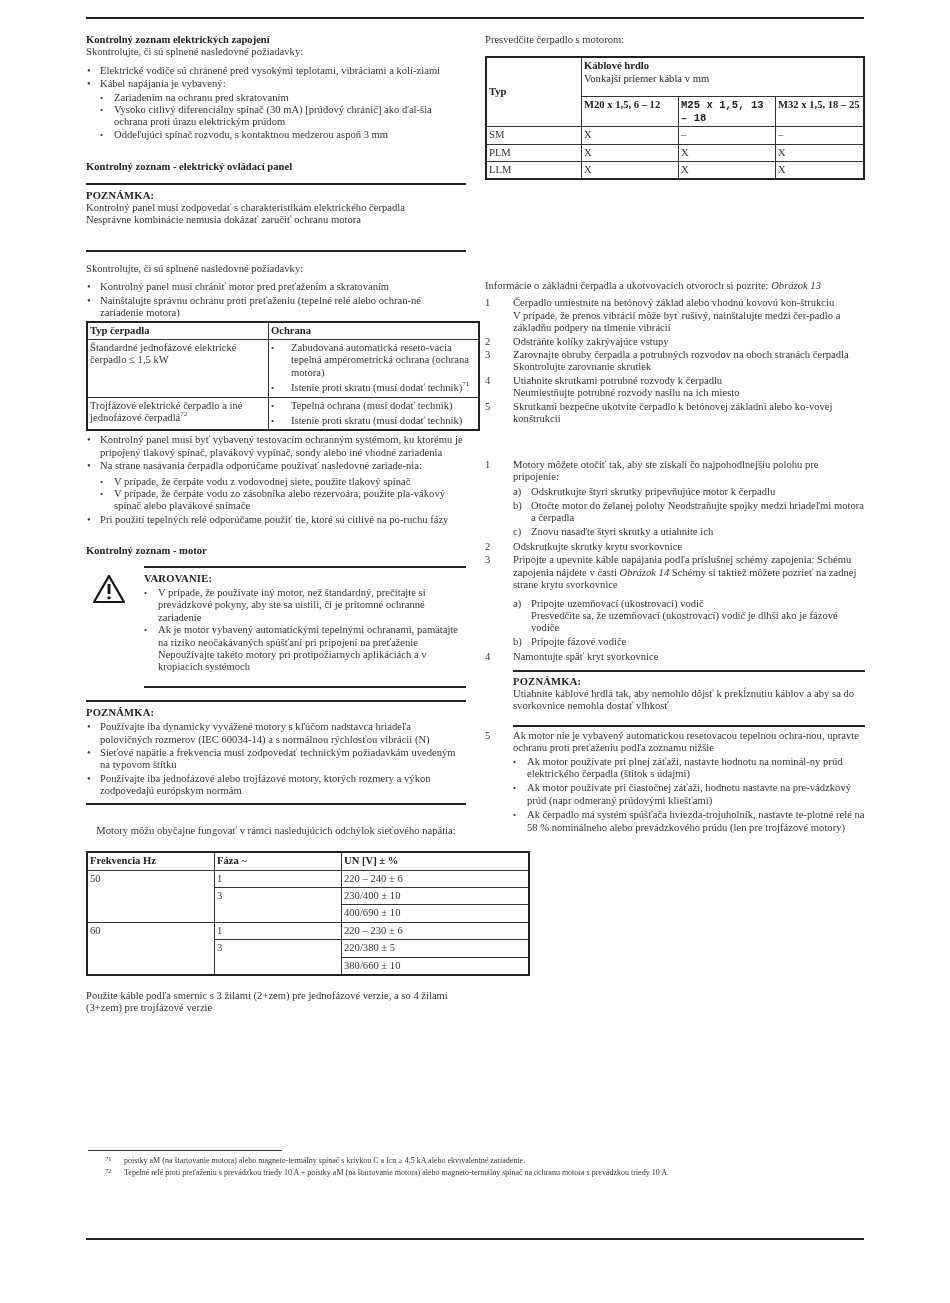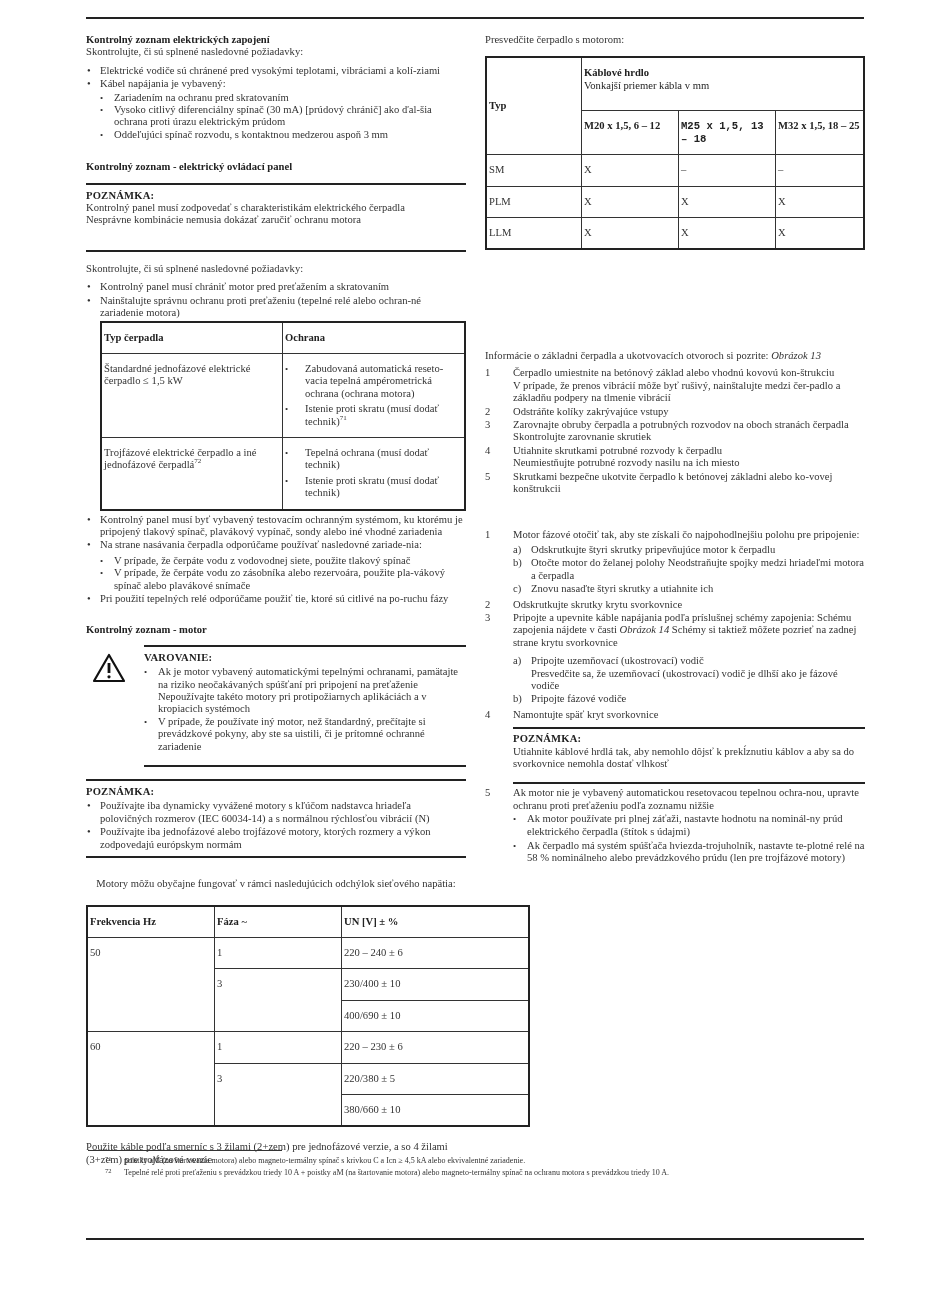--- a/index.html
+++ b/index.html
@@ -14,21 +14,21 @@
   p { margin:0; }
   ul.bul { list-style:none; margin:6px 0 0 0; padding:0; }
   ul.bul > li { position:relative; padding-left:14px; margin-bottom:1px; }
   ul.bul > li::before { content:"•"; position:absolute; left:1px; top:0; }
   ul.sub { list-style:none; margin:1px 0 0 0; padding:0; }
   ul.sub > li { position:relative; padding-left:14px; }
   ul.sub > li::before { content:"•"; position:absolute; left:0; top:0; font-size:9px; }
   .note { border-top:2px solid #222; border-bottom:2px solid #222; padding:5px 0 23px 0; }
   .note-title { font-weight:bold; color:#222; letter-spacing:0.2px; }
   table { border-collapse:collapse; font-size:10.6px; line-height:12.4px; }
-  td, th { border:1px solid #333; vertical-align:top; padding:9px 2px; text-align:left; color:#333; }
+  td, th { border:1px solid #333; vertical-align:top; padding:2px 2px; text-align:left; color:#333; }
   th { font-weight:bold; color:#222; }
   table.outer { border:2px solid #222; }
   .ol { list-style:none; margin:0; padding:0; }
   .ol > li { position:relative; padding-left:28px; margin-bottom:1px; }
   .ol > li .num { position:absolute; left:0; top:0; }
   .alpha { list-style:none; margin:3px 0 3px 0; padding:0; }
   .alpha > li { position:relative; padding-left:18px; margin-bottom:1px; }
   .alpha > li .lt { position:absolute; left:0; top:0; }
   .warn { position:relative; padding-left:58px; margin-top:8px; }
   .warn-icon { position:absolute; left:6px; top:8px; width:34px; height:30px; }
@@ -64,21 +64,21 @@
   <div class="note" style="margin-top:9px;">
     <div class="note-title">POZNÁMKA:</div>
     <p>Kontrolný panel musí zodpovedať s charakteristikám elektrického čerpadla</p>
     <p>Nesprávne kombinácie nemusia dokázať zaručiť ochranu motora</p>
   </div>
   <p style="margin-top:11px;">Skontrolujte, či sú splnené nasledovné požiadavky:</p>
   <ul class="bul">
     <li>Kontrolný panel musí chrániť motor pred preťažením a skratovaním</li>
     <li>Nainštalujte správnu ochranu proti preťaženiu (tepelné relé alebo ochran-né zariadenie motora)</li>
   </ul>
-  <table class="outer" style="width:366px; margin-left:14px;">
+  <table class="outer" style="width:394px; ">
     <tbody>
         <tr>
       <th style="width:176px;">Typ čerpadla</th>
       <th>Ochrana</th>
     </tr>
     <tr>
       <td><span>Štandardné jednofázové elektrické čerpadlo ≤ 1,5 kW</span></td>
       <td>
         <ul class="sub" style="margin:0;">
           <li style="padding-left:20px;">Zabudovaná automatická reseto-vacia tepelná ampérometrická ochrana (ochrana motora)</li>
@@ -112,29 +112,30 @@
   <h3 style="margin-top:19px;">Kontrolný zoznam - motor</h3>
   <div class="warn">
     <svg class="warn-icon" viewBox="0 0 34 30">
       <polygon points="17,2 32,28 2,28" fill="none" stroke="#111" stroke-width="2.2" stroke-linejoin="round"></polygon>
       <rect x="15.6" y="10" width="2.8" height="10" fill="#111"></rect>
       <circle cx="17" cy="23.8" r="1.6" fill="#111"></circle>
     </svg>
     <div class="warn-box">
       <div class="note-title">VAROVANIE:</div>
       <ul class="sub" style="margin-top:2px;">
+        <li>V prípade, že používate iný motor, než štandardný, prečítajte si prevádzkové pokyny, aby ste sa uistili, či je prítomné ochranné zariadenie</li>
         <li>Ak je motor vybavený automatickými tepelnými ochranami, pamätajte na riziko neočakávaných spúšťaní pri pripojení na preťaženie  Nepoužívajte takéto motory pri protipožiarnych aplikáciách a v kropiacich systémoch</li>
-        <li>V prípade, že používate iný motor, než štandardný, prečítajte si prevádzkové pokyny, aby ste sa uistili, či je prítomné ochranné zariadenie</li>
       </ul>
     </div>
   </div>
   <div class="note" style="margin-top:12px; padding-bottom:4px;">
     <div class="note-title">POZNÁMKA:</div>
     <ul class="bul" style="margin-top:2px;">
       <li>Používajte iba dynamicky vyvážené motory s kľúčom nadstavca hriadeľa polovičných rozmerov (IEC 60034-14) a s normálnou rýchlosťou vibrácií (N)</li>
+      <li>Sieťové napätie a frekvencia musí zodpovedať technickým požiadavkám uvedeným na typovom štítku</li>
       <li>Používajte iba jednofázové alebo trojfázové motory, ktorých rozmery a výkon zodpovedajú európskym normám</li>
     </ul>
   </div>
   <p style="margin-top:20px;text-align:center;">Motory môžu obyčajne fungovať v rámci nasledujúcich odchýlok sieťového napätia:</p>
   <table class="outer" style="width:444px; margin-top:14px;">
     <tbody>
         <tr>
       <th style="width:122px;">Frekvencia Hz</th>
       <th style="width:122px;">Fáza ~</th>
       <th>UN [V] ± %</th>
@@ -228,21 +229,21 @@
       </li>
     <li>
         <span class="num">5</span>
         <div>Skrutkami bezpečne ukotvite čerpadlo k betónovej základni alebo ko-vovej konštrukcii</div>
       </li>
   </ol>
 
   <ol class="ol" style="margin-top:33px;">
     <li>
         <span class="num">1</span>
-      <div>Motor fázové otočiť tak, aby ste získali čo najpohodlnejšiu polohu pre pripojenie:</div>
+      <div>Motory môžete otočiť tak, aby ste získali čo najpohodlnejšiu polohu pre pripojenie:</div>
       <ul class="alpha">
         <li><span class="lt">a)</span><span>Odskrutkujte štyri skrutky pripevňujúce motor k čerpadlu</span></li>
         <li><span class="lt">b)</span><span>Otočte motor do želanej polohy  Neodstraňujte spojky medzi hriadeľmi motora a čerpadla</span></li>
         <li><span class="lt">c)</span><span>Znovu nasaďte štyri skrutky a utiahnite ich</span></li>
       </ul>
     </li>
     <li>
         <span class="num">2</span>
         <div>Odskrutkujte skrutky krytu svorkovnice</div>
       </li>
@@ -269,20 +270,21 @@
   <div class="note" style="margin-left:28px; margin-top:6px; padding-top:4px; padding-bottom:12px;">
     <div class="note-title">POZNÁMKA:</div>
     <p>Utiahnite káblové hrdlá tak, aby nemohlo dôjsť k prekĺznutiu káblov a aby sa do svorkovnice nemohla dostať vlhkosť</p>
   </div>
   <ol class="ol" style="margin-top:3px;">
     <li>
         <span class="num">5</span>
       <div>Ak motor nie je vybavený automatickou resetovacou tepelnou ochra-nou, upravte ochranu proti preťaženiu podľa zoznamu nižšie</div>
       <ul class="sub" style="margin-top:1px;">
         <li style="margin-bottom:2px;">Ak motor používate pri plnej záťaži, nastavte hodnotu na nominál-ny prúd elektrického čerpadla (štítok s údajmi)</li>
+        <li style="margin-bottom:2px;">Ak motor používate pri čiastočnej záťaži, hodnotu nastavte na pre-vádzkový prúd (napr  odmeraný prúdovými kliešťami)</li>
         <li>Ak čerpadlo má systém spúšťača hviezda-trojuholník, nastavte te-plotné relé na 58 % nominálneho alebo prevádzkového prúdu (len pre trojfázové motory)</li>
       </ul>
     </li>
   </ol>
 </div>
 
 <div class="footnotes">
   <div class="fn-rule"></div>
   <div class="fn"><span class="fnum">71</span><span>poistky aM (na štartovanie motora) alebo magneto-termálny spínač s krivkou C a Icn ≥ 4,5 kA alebo ekvivalentné zariadenie.</span></div>
   <div class="fn"><span class="fnum">72</span><span>Tepelné relé proti preťaženiu s prevádzkou triedy 10 A + poistky aM (na štartovanie motora) alebo magneto-termálny spínač na ochranu motora s prevádzkou triedy 10 A.</span></div>

